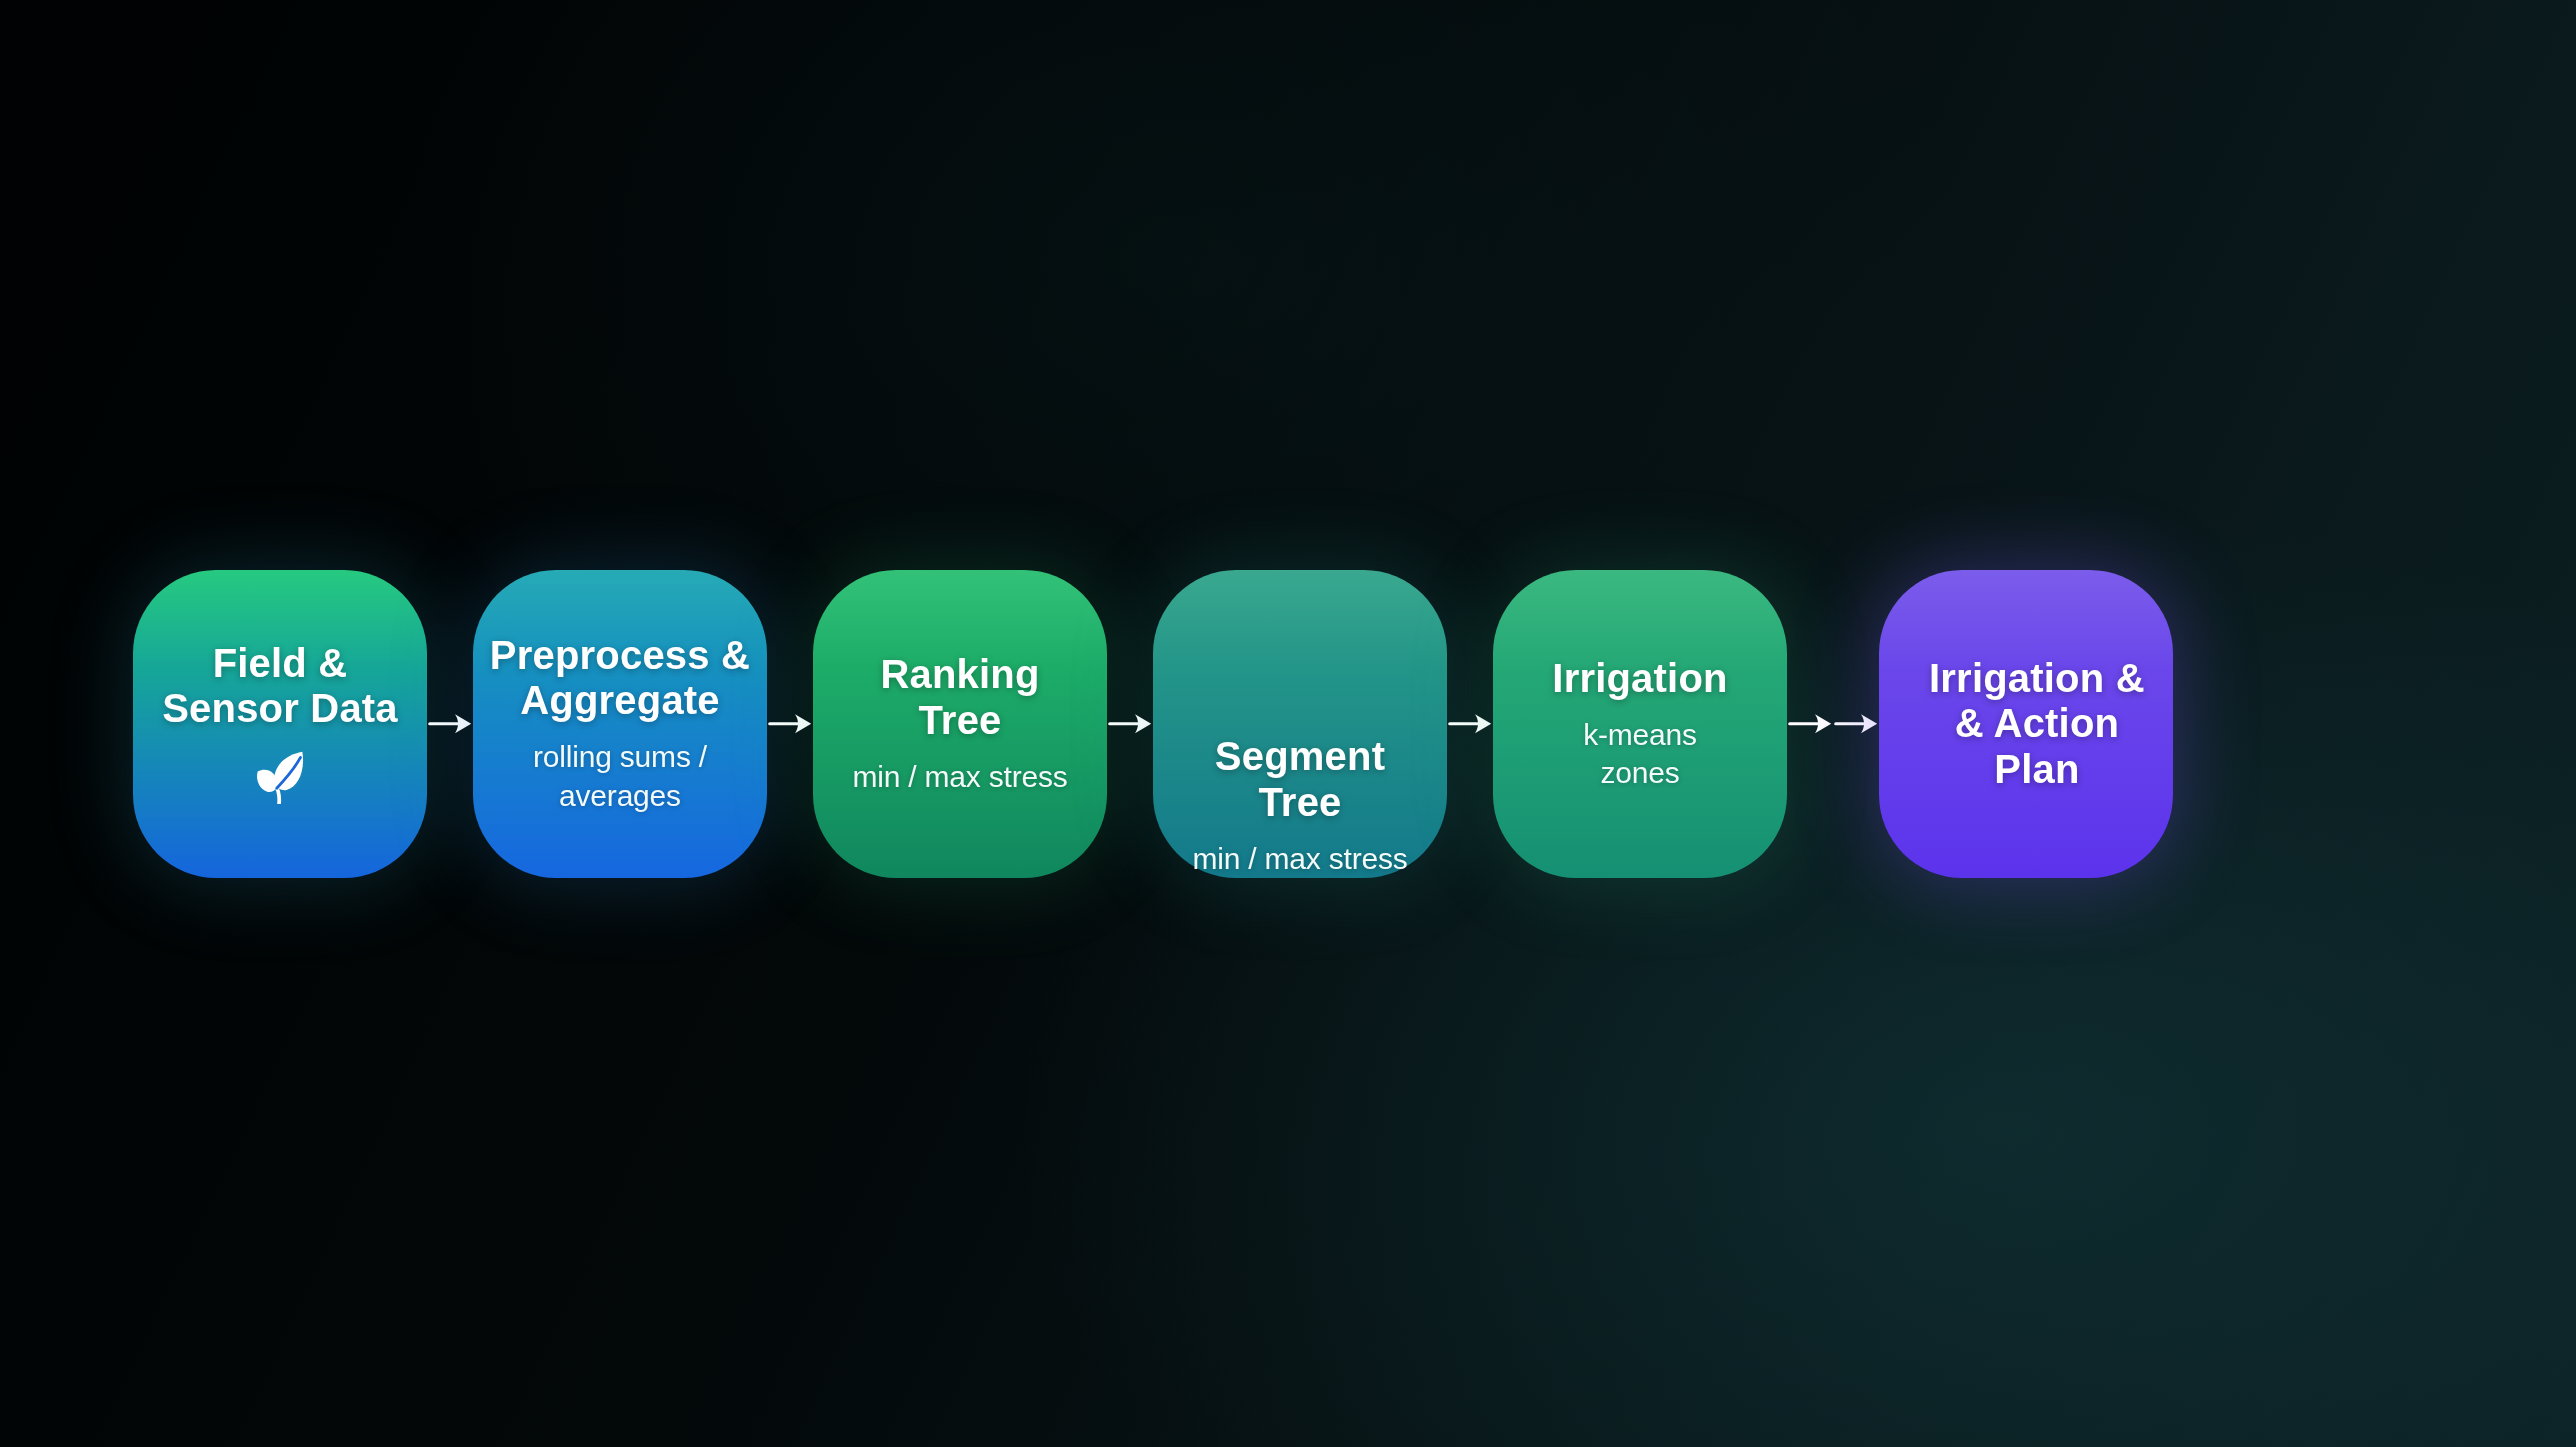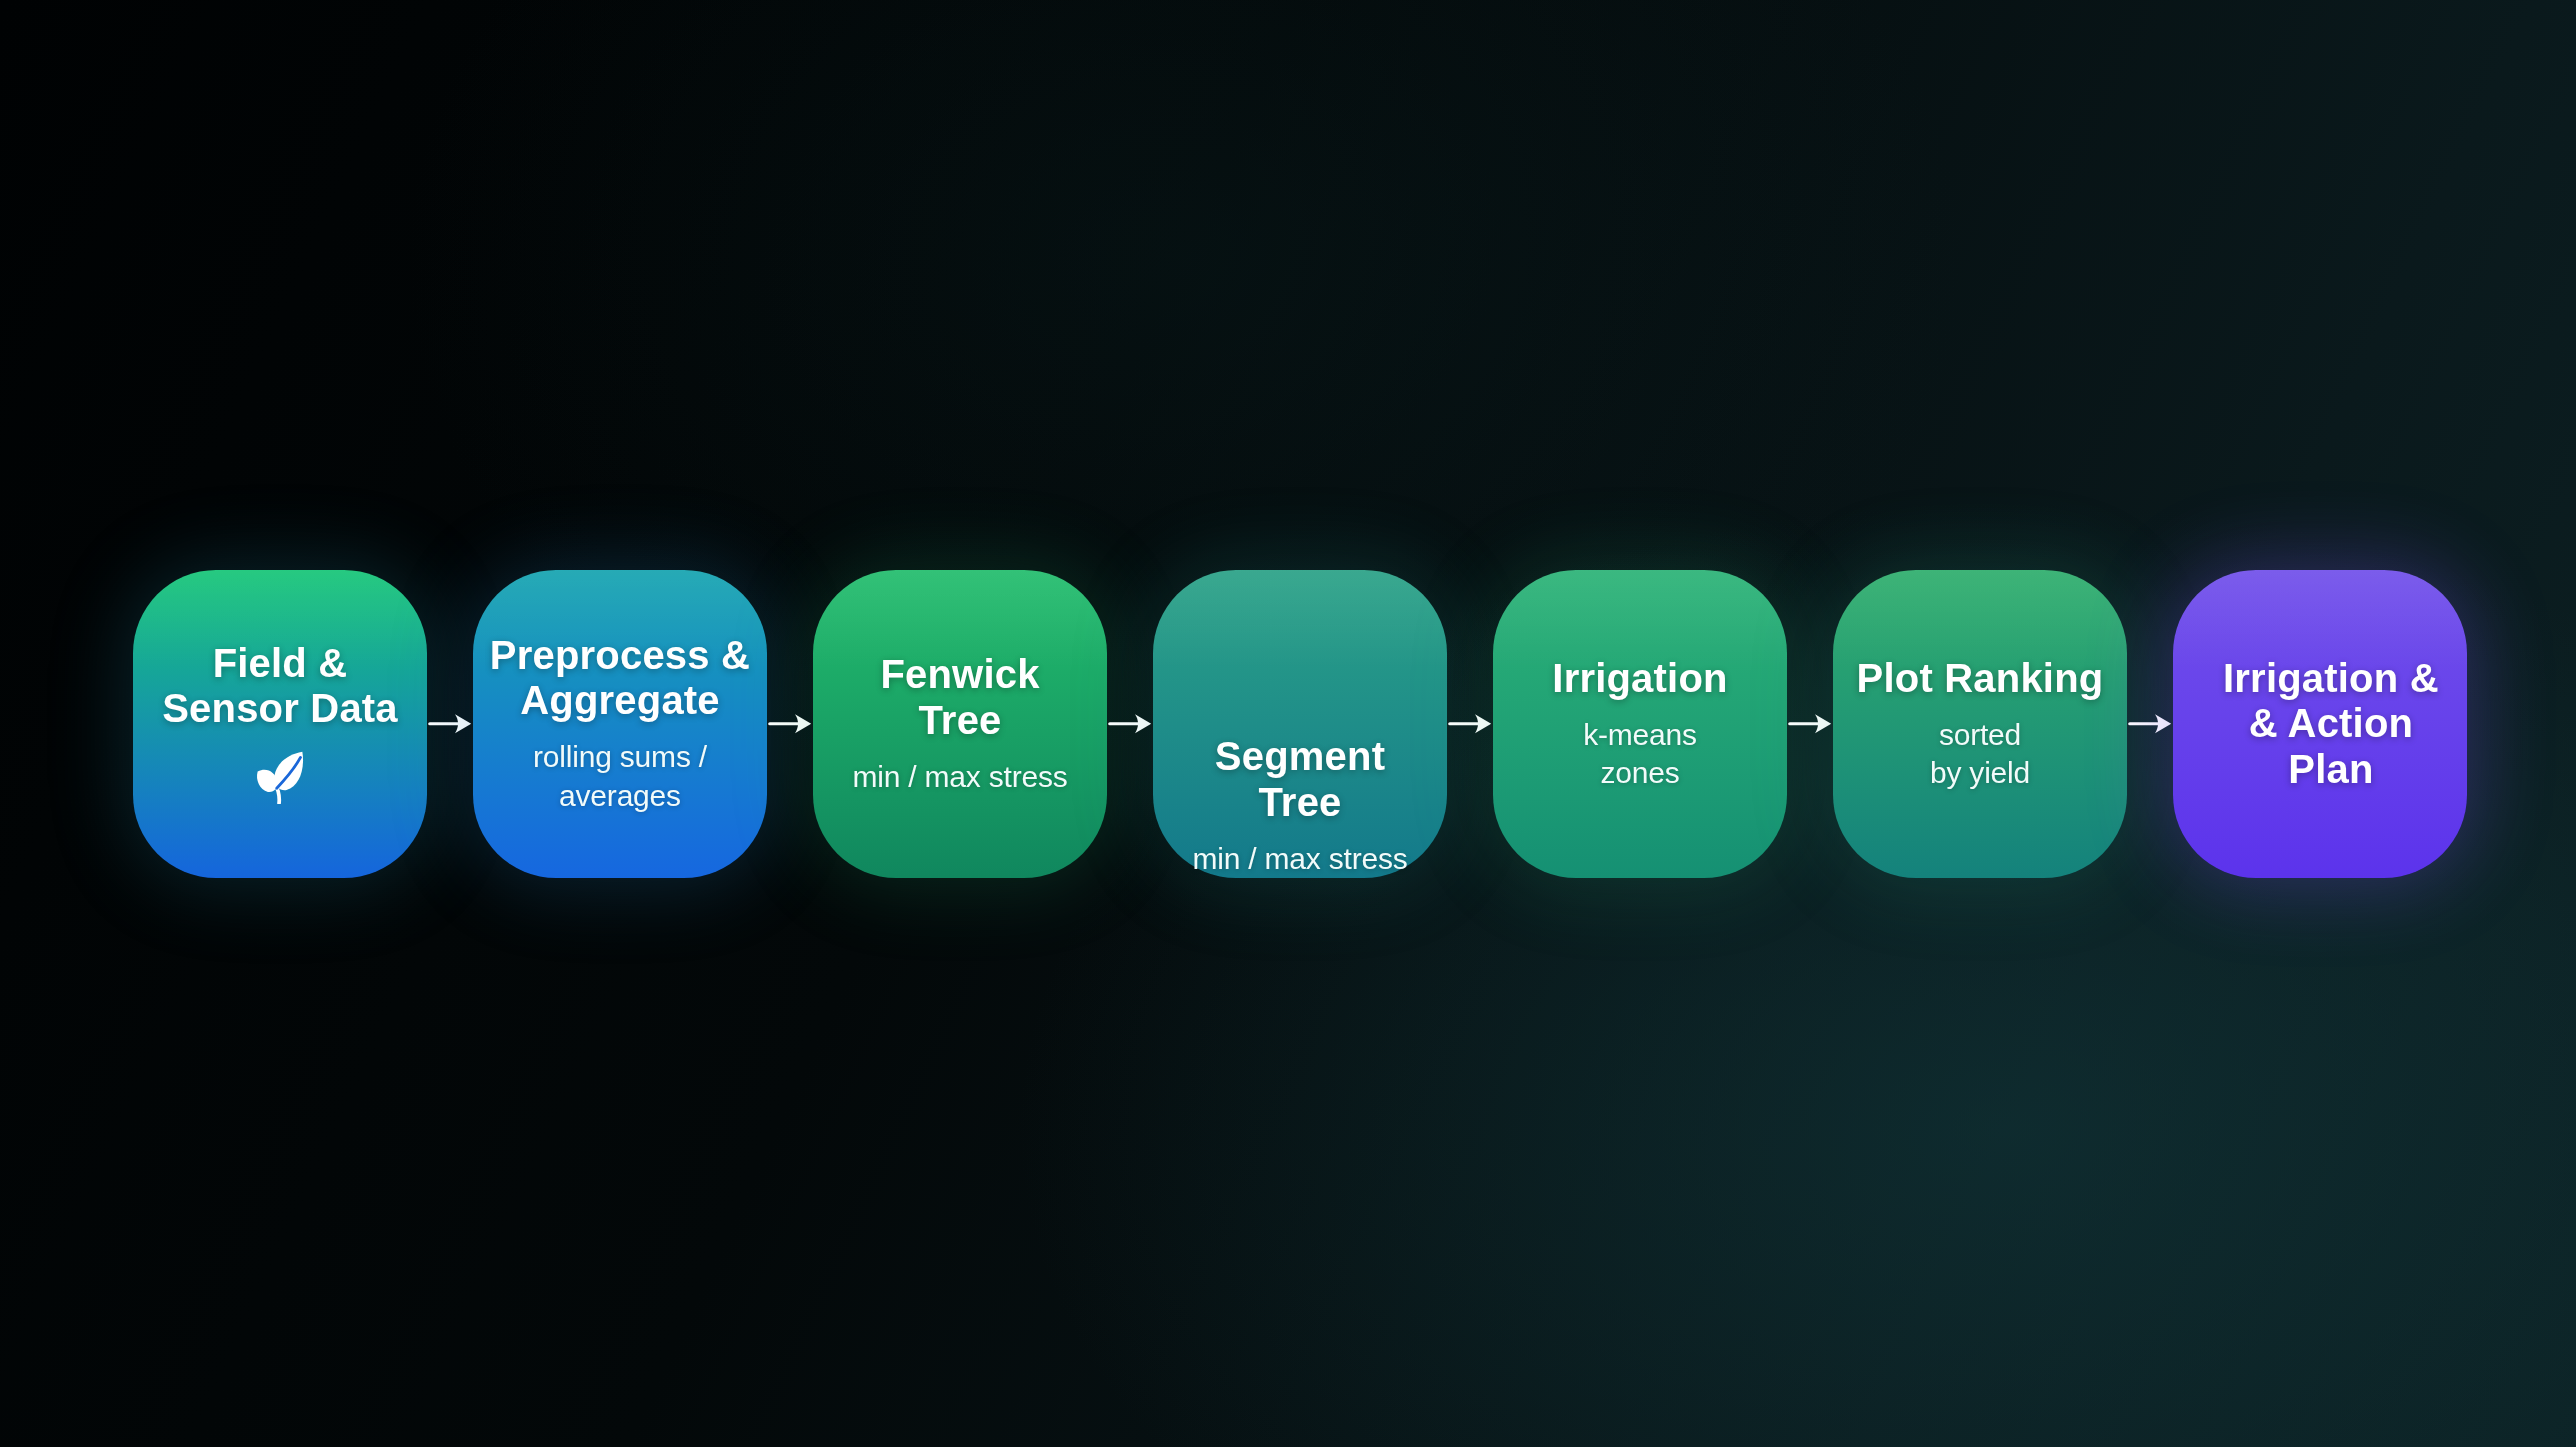--- a/index.html
+++ b/index.html
@@ -91,21 +91,21 @@
         <div class="node-title"><span>Preprocess &amp;</span><br><span>Aggregate</span></div>
         <div class="node-sub"><span>rolling sums / averages</span></div>
       </div>
       <div class="arrow-cell">
         <svg width="45" height="23.5" viewBox="0 0 50 26">
           <path d="M2 13 L33 13" stroke="#ffffff" stroke-width="3.6" stroke-linecap="round" fill="none"></path>
           <path d="M30 2.5 L48 13 L30 23.5 C34.5 17 34.5 9 30 2.5 Z" fill="#ffffff"></path>
         </svg>
       </div>
       <div class="node" style="background: linear-gradient(rgba(255, 255, 255, 0.07), rgba(255, 255, 255, 0) 32%), linear-gradient(rgb(35, 189, 109) 0%, rgb(16, 135, 94) 100%); box-shadow: rgba(40, 180, 120, 0.18) 0px 0px 77px 9px;">
-        <div class="node-title"><span>Fenwick</span><br><span>Tree</span></div>
+        <div class="node-title"><span>Ranking</span><br><span>Tree</span></div>
         <div class="node-sub"><span>min / max stress</span></div>
       </div>
       <div class="arrow-cell">
         <svg width="45" height="23.5" viewBox="0 0 50 26">
           <path d="M2 13 L33 13" stroke="#ffffff" stroke-width="3.6" stroke-linecap="round" fill="none"></path>
           <path d="M30 2.5 L48 13 L30 23.5 C34.5 17 34.5 9 30 2.5 Z" fill="#ffffff"></path>
         </svg>
       </div>
       <div class="node" style="background: linear-gradient(rgba(255, 255, 255, 0.07), rgba(255, 255, 255, 0) 32%), linear-gradient(rgb(43, 162, 135) 0%, rgb(19, 121, 139) 100%); box-shadow: rgba(40, 160, 155, 0.18) 0px 0px 77px 9px; justify-content: flex-end;">
         <div class="node-title"><span>Segment</span><br><span>Tree</span></div>
@@ -120,24 +120,20 @@
       <div class="node" style="background: linear-gradient(rgba(255, 255, 255, 0.07), rgba(255, 255, 255, 0) 32%), linear-gradient(rgb(44, 179, 119) 0%, rgb(21, 144, 115) 100%); box-shadow: rgba(40, 180, 130, 0.18) 0px 0px 77px 9px;">
         <div class="node-title"><span>Irrigation</span></div>
         <div class="node-sub"><span>k-means</span><br><span>zones</span></div>
       </div>
       <div class="arrow-cell">
         <svg width="45" height="23.5" viewBox="0 0 50 26">
           <path d="M2 13 L33 13" stroke="#ffffff" stroke-width="3.6" stroke-linecap="round" fill="none"></path>
           <path d="M30 2.5 L48 13 L30 23.5 C34.5 17 34.5 9 30 2.5 Z" fill="#ffffff"></path>
         </svg>
       </div>
-      <div class="node" style="background: linear-gradient(rgba(255, 255, 255, 0.07), rgba(255, 255, 255, 0) 32%), linear-gradient(rgb(47, 174, 109) 0%, rgb(20, 130, 124) 100%); box-shadow: rgba(40, 170, 140, 0.18) 0px 0px 77px 9px;">
-        <div class="node-title"><span>Plot Ranking</span></div>
-        <div class="node-sub"><span>sorted</span><br><span>by yield</span></div>
-      </div>
       <div class="arrow-cell">
         <svg width="45" height="23.5" viewBox="0 0 50 26">
           <path d="M2 13 L33 13" stroke="#ffffff" stroke-width="3.6" stroke-linecap="round" fill="none"></path>
           <path d="M30 2.5 L48 13 L30 23.5 C34.5 17 34.5 9 30 2.5 Z" fill="#ffffff"></path>
         </svg>
       </div>
       <div class="node" style="background: linear-gradient(rgba(255, 255, 255, 0.07), rgba(255, 255, 255, 0) 32%), linear-gradient(rgb(113, 80, 234) 0%, rgb(92, 51, 236) 100%); box-shadow: rgba(120, 82, 240, 0.3) 0px 0px 77px 9px; padding-left: 29px;">
         <div class="node-title"><span>Irrigation &amp;</span><br><span>&amp; Action</span><br><span>Plan</span></div>
       </div>
     </div>

